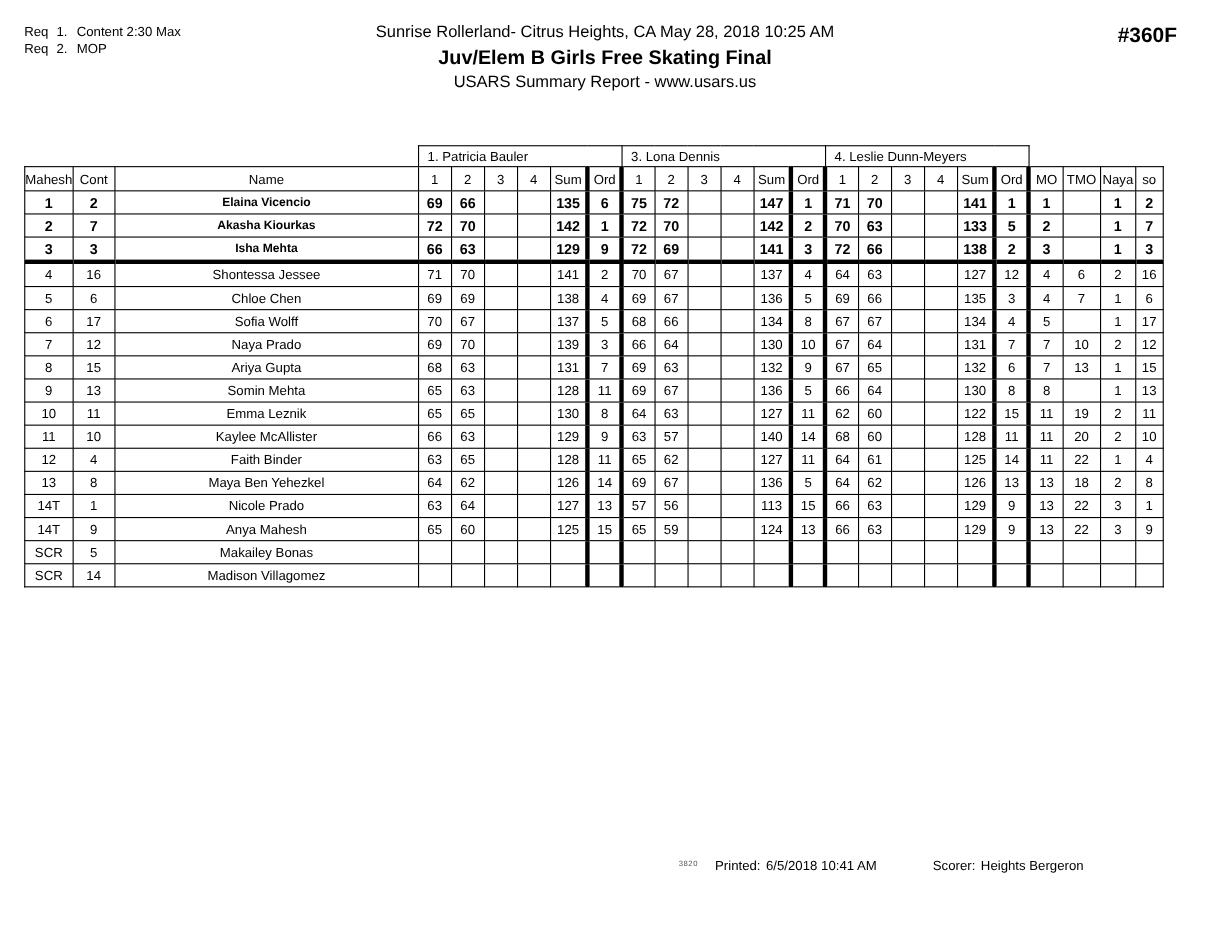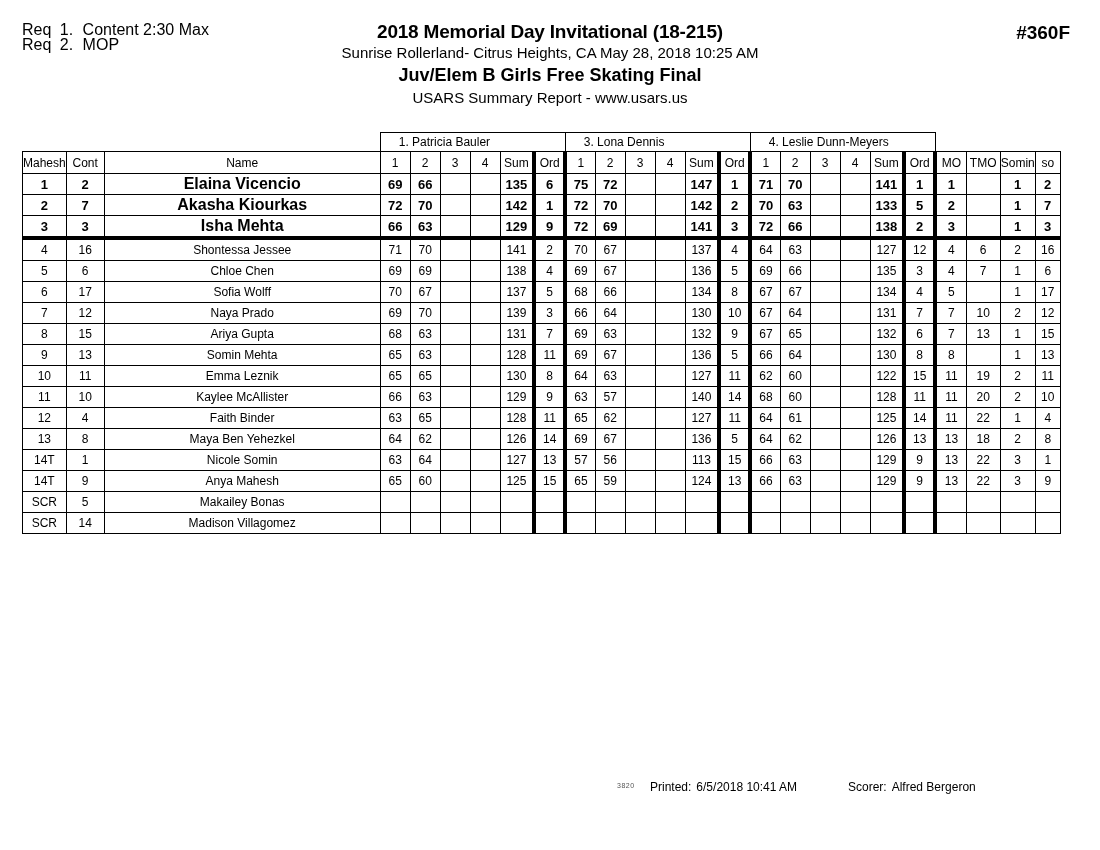--- a/index.html
+++ b/index.html
@@ -14,21 +14,21 @@
     font-family: "Liberation Sans", sans-serif;
     color: #000000;
     overflow: hidden;
   }
 
   
   #req-block {
     position: absolute;
     left: 22px;
     top: 22px;
-    font-size: 16px;
+    font-size: 12px;
     line-height: 15px;
     white-space: nowrap;
   }
   .req-line { display: block; }
   .req-lbl { display: inline-block; }
   .req-num { display: inline-block; margin-left: 4px; }
   .req-txt { display: inline-block; margin-left: 5px; }
 
   
   #header-block {
@@ -91,41 +91,41 @@
 
   
   tr.judge-banner td {
     border: none;
     height: 18px;
   }
   tr.judge-banner td.jname {
     border: 1px solid #000;
     border-bottom: none;
     text-align: left;
-    padding-left: 18px;
+    padding-left: 8px;
     font-size: 12px;
   }
   tr.judge-banner td.gap {
     border: none;
   }
 
   
   tr.col-head td {
     font-size: 12px;
     height: 21px;
   }
   td.name-col { text-align: left; padding-left: 6px; }
 
   
   .thick-left  { border-left: 4px solid #000 !important; }
   .thick-right { border-right: 4px solid #000 !important; }
   tr.after-third td { border-bottom: 4px solid #000 !important; }
 
   tr.podium td { font-weight: bold; font-size: 13px; }
-  tr.podium td.name-col { font-size: 16px; margin-left: 40px; }
+  tr.podium td.name-col { font-size: 11px; margin-left: 40px; }
 
   td.ord-cell { font-weight: bold; }
   tr.podium td.ord-cell { font-weight: bold; }
 
   
   #footer-block {
     position: absolute;
     left: 0;
     top: 780px;
     width: 1100px;
@@ -164,21 +164,20 @@
     <span class="req-txt">Content 2:30 Max</span>
   </span>
   <span class="req-line">
     <span class="req-lbl">Req</span>
     <span class="req-num">2.</span>
     <span class="req-txt">MOP</span>
   </span>
 </div>
 
 <div id="header-block">
-  <div id="event-title">2018 Memorial Day Invitational (18-215)</div>
   <div id="venue-line">Sunrise Rollerland- Citrus Heights, CA  May 28, 2018  10:25 AM</div>
   <div id="division-title">Juv/Elem B Girls Free Skating Final</div>
   <div id="report-line">USARS Summary Report - www.usars.us</div>
 </div>
 
 <div id="event-number">#360F</div>
 
 <div id="results-table-wrap">
   <table class="grid">
     <colgroup>
@@ -233,21 +232,21 @@
           <td>Sum</td>
           <td class="thick-left thick-right">Ord</td>
           <td>1</td>
           <td>2</td>
           <td>3</td>
           <td>4</td>
           <td>Sum</td>
           <td class="thick-left thick-right">Ord</td>
           <td>MO</td>
           <td>TMO</td>
-          <td>Somin</td>
+          <td>Naya</td>
           <td>so</td>
         </tr>
         <tr class="podium">
           <td>1</td>
           <td>2</td>
           <td class="name-col">Elaina Vicencio</td>
           <td>69</td>
           <td>66</td>
           <td></td>
           <td></td>
@@ -590,21 +589,21 @@
           <td>126</td>
           <td class="ord-cell thick-left thick-right">13</td>
           <td>13</td>
           <td>18</td>
           <td>2</td>
           <td>8</td>
         </tr>
         <tr>
           <td>14T</td>
           <td>1</td>
-          <td class="name-col">Nicole Somin</td>
+          <td class="name-col">Nicole Prado</td>
           <td>63</td>
           <td>64</td>
           <td></td>
           <td></td>
           <td>127</td>
           <td class="ord-cell thick-left thick-right">13</td>
           <td>57</td>
           <td>56</td>
           <td></td>
           <td></td>
@@ -705,15 +704,15 @@
       </tbody>
   </table>
 </div>
 
 <div id="footer-block">
   <span id="print-code">3820</span>
   <span id="printed-text">
     <span>Printed:</span><span class="sp"></span><span>6/5/2018  10:41 AM</span>
   </span>
   <span id="scorer-text">
-    <span>Scorer:</span><span class="sp"></span><span>Alfred Bergeron</span>
+    <span>Scorer:</span><span class="sp"></span><span>Heights Bergeron</span>
   </span>
 </div>
 
 </body></html>

